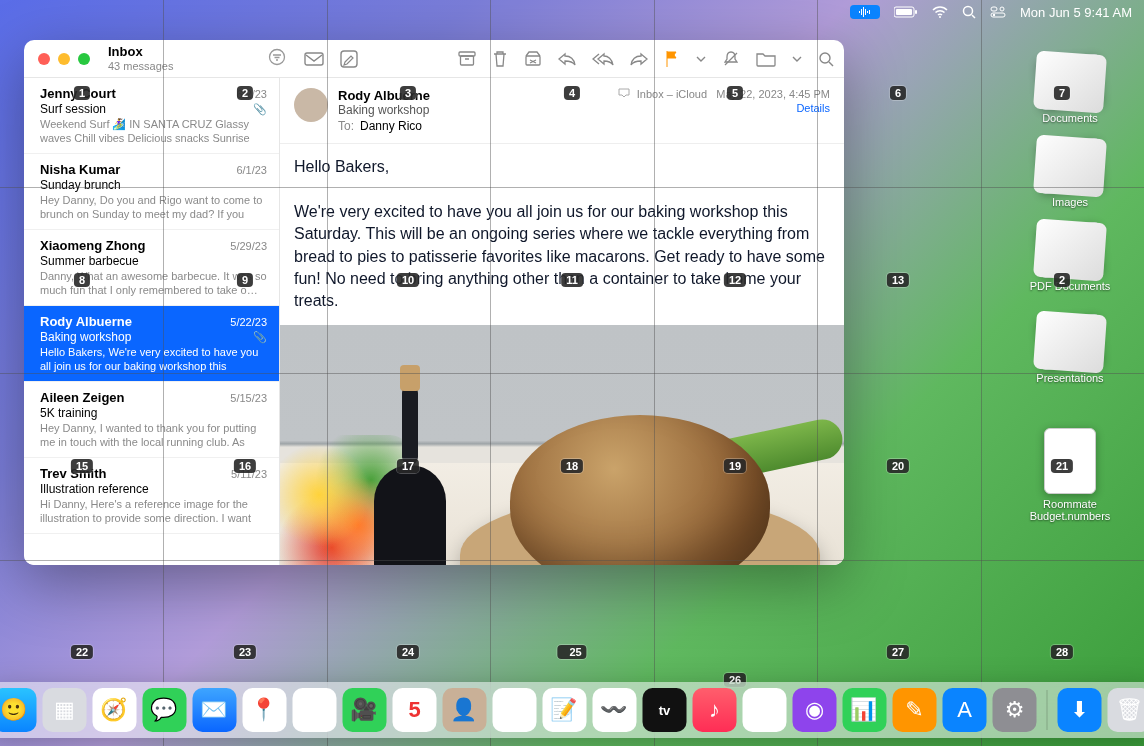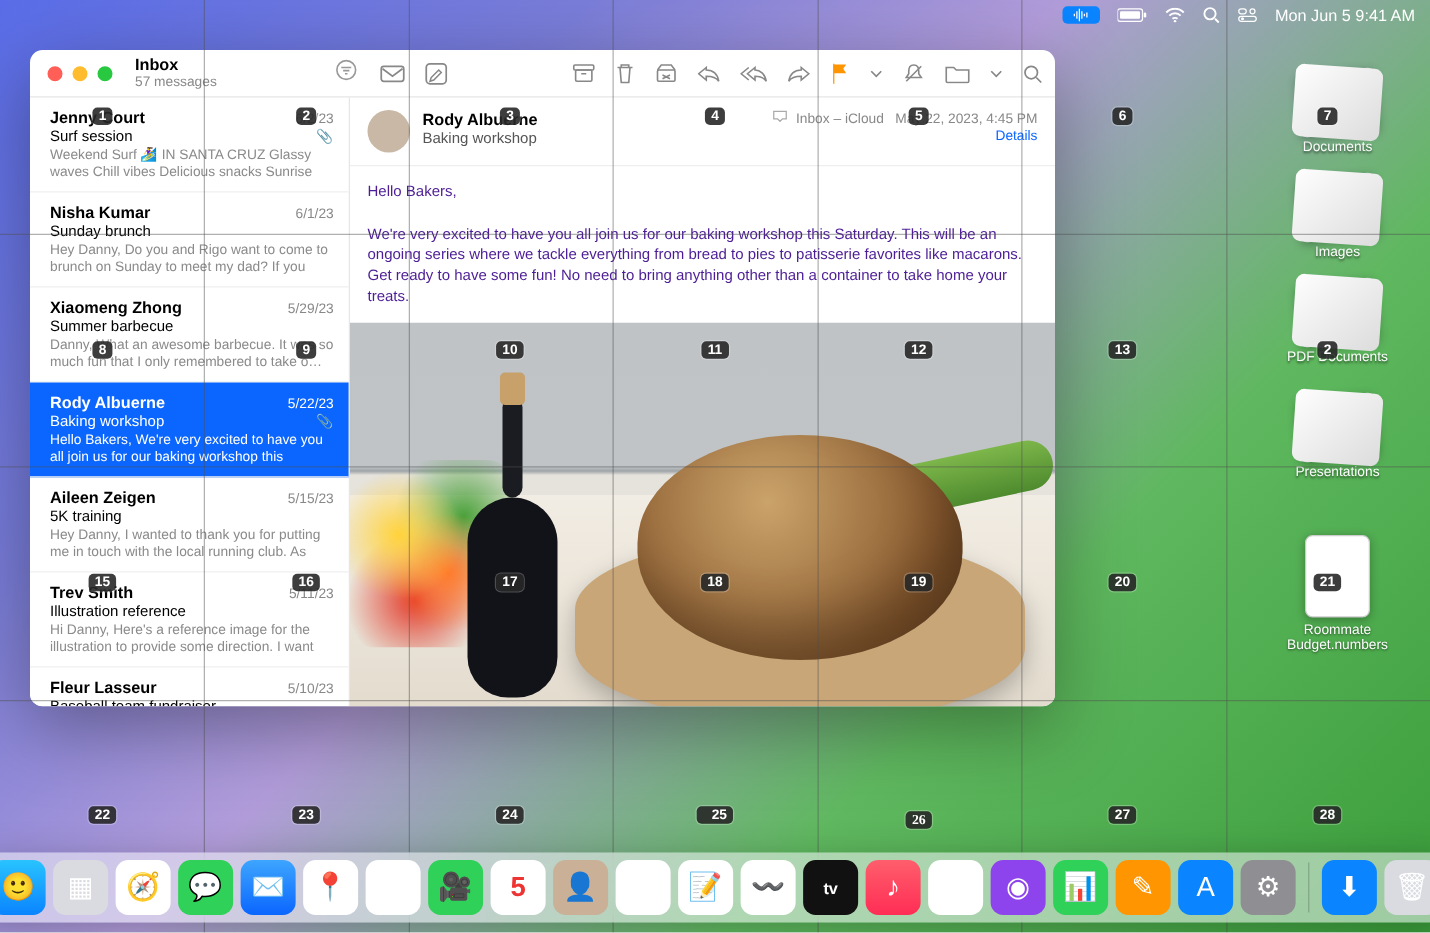--- a/index.html
+++ b/index.html
@@ -57,21 +57,21 @@
 .avatar { width:34px; height:34px; border-radius:50%; background:#c9b8a6; flex:none; }
 .hdr .meta { flex:1; }
 .hdr .name { font-weight:700; font-size:13px; }
 .hdr .subj2 { color:#555; font-size:12px; }
 .hdr .rline { display:flex; gap:6px; align-items:center; margin-top:2px; }
 .hdr .rlabel { color:#888; }
 .hdr .right { text-align:right; white-space:nowrap; color:#888; font-size:11px; }
 .hdr .right .mbx { margin-bottom:2px; }
 .hdr .right .details { color:#0a66ff; cursor:pointer; }
 .content { flex:1; overflow:hidden; }
-.bodytext { padding:12px 14px; font-size:12px; color:#4c1d95; line-height:1.4; }
+.bodytext { padding:12px 14px; font-size:16px; color:#0f172a; line-height:1.4; }
 .inlineimg { width:100%; height:330px; position:relative; overflow:hidden; }
 .kitchen-bg { position:absolute; inset:0;
   background:linear-gradient(180deg,#bfc3c6 0%,#c0c4c7 35%,#9ea4a7 36%,#e6e3dd 37%,#e6e3dd 100%); }
 .counter { position:absolute; left:0; right:0; bottom:0; height:58%; background:linear-gradient(180deg,#f2ede4,#e1d9cb); }
 .board { position:absolute; left:180px; bottom:10px; width:360px; height:150px; background:#c8a678; border-radius:50%/40%;
   box-shadow:0 8px 20px rgba(0,0,0,0.25); }
 .bread { position:absolute; left:230px; bottom:60px; width:260px; height:180px; border-radius:50%/48%;
   background:radial-gradient(circle at 40% 30%,#caa36a,#8a5a2e 70%,#5f3c1c 100%);
   box-shadow:inset -20px -30px 40px rgba(0,0,0,0.25); }
 .bottle { position:absolute; left:90px; bottom:30px; width:80px; height:260px; }
@@ -147,21 +147,21 @@
 
 <div id="mail">
   <div class="titlebar">
     <div class="traffic">
       <div class="tdot r"></div>
       <div class="tdot y"></div>
       <div class="tdot g"></div>
     </div>
     <div class="titlecol">
       <span class="tt">Inbox</span>
-      <span class="ts">57 messages</span>
+      <span class="ts">43 messages</span>
     </div>
     <span class="listctl">
       <svg width="18" height="18" viewBox="0 0 18 18">
             <circle cx="9" cy="9" r="7.5" fill="none" stroke="#999" stroke-width="1.3"></circle>
             <path stroke="#999" stroke-width="1.3" d="M5 7h8M6.5 9.5h5M8 12h2"></path>
           </svg>
     </span>
     <div class="toolbar-right">
       <span class="tb-btn">
             <svg width="20" height="16" viewBox="0 0 20 16">
@@ -302,38 +302,33 @@
           </div>
           <div class="msg">
             <div class="row1">
               <span class="from">Trev Smith</span>
               <span class="date">5/11/23</span>
             </div>
             <div class="subj">
               <span>Illustration reference</span>
             </div>
             <div class="prev">Hi Danny, Here's a reference image for the illustration to provide some direction. I want t…</div>
-          </div>
-          <div class="msg">
-            <div class="row1">
-              <span class="from">Fleur Lasseur</span>
-              <span class="date">5/10/23</span>
-            </div>
-            <div class="subj">
-              <span>Baseball team fundraiser</span>
-            </div>
           </div>
         </div>
     <div class="pane">
       <div class="hdr">
         <div class="top">
           <div class="avatar"></div>
           <div class="meta">
             <div class="name">Rody Albuerne</div>
             <div class="subj2">Baking workshop</div>
+            <div class="rline">
+              <span class="rlabel">To:</span>
+              <span>Danny Rico</span>
+            </div>
           </div>
           <div class="right">
             <div class="mbx">
               <span style="margin-right:4px">
                 <svg width="12" height="10" viewBox="0 0 12 10">
                       <path d="M1 1h10v6H8l-2 2-2-2H1z" fill="none" stroke="#aaa" stroke-width="1"></path>
                     </svg>
               </span><span>Inbox – iCloud</span>
               &nbsp;&nbsp;<span>May 22, 2023, 4:45 PM</span>
             </div>
@@ -413,21 +408,21 @@
       <div class="gbadge" style="left: 245px; top: 466px;">16</div>
       <div class="gbadge" style="left: 408px; top: 466px;">17</div>
       <div class="gbadge" style="left: 572px; top: 466px;">18</div>
       <div class="gbadge" style="left: 735px; top: 466px;">19</div>
       <div class="gbadge" style="left: 898px; top: 466px;">20</div>
       <div class="gbadge" style="left: 1062px; top: 466px;">21</div>
       <div class="gbadge" style="left: 82px; top: 652px;">22</div>
       <div class="gbadge" style="left: 245px; top: 652px;">23</div>
       <div class="gbadge" style="left: 408px; top: 652px;">24</div>
       <div class="gbadge" style="left: 572px; top: 652px; padding-left: 12px;">25</div>
-      <div class="gbadge" style="left: 735px; top: 656px; font-family: Liberation Serif, serif;">26</div>
+      <div class="gbadge" style="left: 735px; top: 680px;">26</div>
       <div class="gbadge" style="left: 898px; top: 652px;">27</div>
       <div class="gbadge" style="left: 1062px; top: 652px;">28</div>
     </div>
 
 <div id="dock">
       <div class="dock-item" style="background: linear-gradient(rgb(41, 195, 255), rgb(10, 132, 255));">🙂</div>
       <div class="dock-item" style="background: rgb(217, 219, 224);">▦</div>
       <div class="dock-item" style="background: rgb(255, 255, 255);">🧭</div>
       <div class="dock-item" style="background: rgb(48, 209, 88);">💬</div>
       <div class="dock-item" style="background: linear-gradient(rgb(62, 165, 255), rgb(10, 102, 255));">✉️</div>

